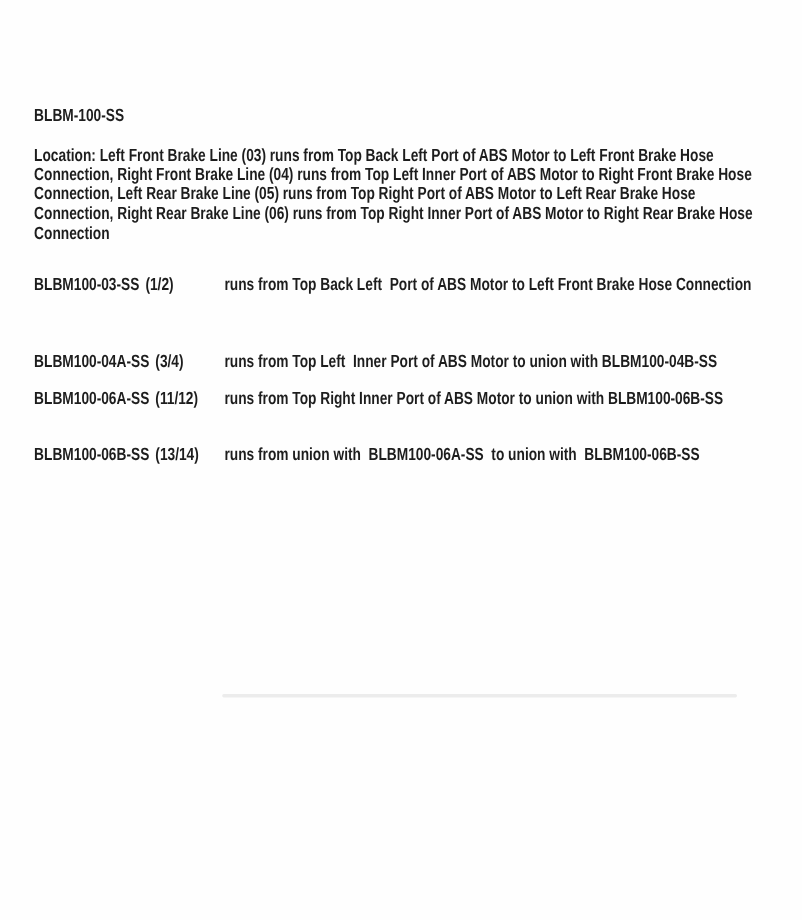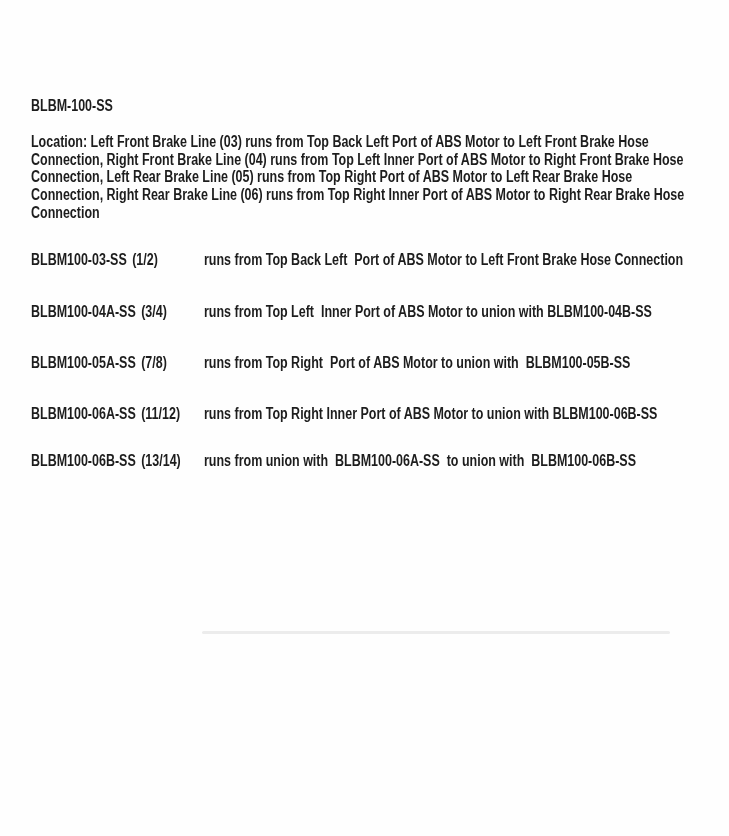--- a/index.html
+++ b/index.html
@@ -48,21 +48,21 @@
     width: 729px;
     height: 836px;
   }
   .part-row {
     position: absolute;
     left: 0;
     width: 729px;
     height: 20px;
   }
   .part-row:nth-of-type(1) { top: 251px; }
-  .part-row:nth-of-type(2) { top: 303px; }
+  .part-row:nth-of-type(2) { top: 321px; }
   .part-row:nth-of-type(3) { top: 354px; }
   .part-row:nth-of-type(4) { top: 405px; }
   .part-row:nth-of-type(5) { top: 452px; }
   .part-row:nth-of-type(6) { top: 478px; }
   .part-row:nth-of-type(7) { top: 557px; padding-left: 36px; }
   .part-row:nth-of-type(8) { top: 608px; }
   .part-label {
     position: absolute;
     left: 31px;
     top: 0;
@@ -107,24 +107,20 @@
       <div class="part-label cond"><span>BLBM100-03-SS</span><span class="qty">(1/2)</span></div>
       <div class="part-desc cond">runs from Top Back Left  Port of ABS Motor to Left Front Brake Hose Connection</div>
     </div>
 
     <div class="part-row">
       <div class="part-label cond"><span>BLBM100-04A-SS</span><span class="qty">(3/4)</span></div>
       <div class="part-desc cond">runs from Top Left  Inner Port of ABS Motor to union with BLBM100-04B-SS</div>
     </div>
 
 
-    <div class="part-row">
-      <div class="part-label cond"><span>BLBM100-05A-SS</span><span class="qty">(7/8)</span></div>
-      <div class="part-desc cond">runs from Top Right  Port of ABS Motor to union with  BLBM100-05B-SS</div>
-    </div>
 
 
     <div class="part-row">
       <div class="part-label cond"><span>BLBM100-06A-SS</span><span class="qty">(11/12)</span></div>
       <div class="part-desc cond">runs from Top Right Inner Port of ABS Motor to union with BLBM100-06B-SS</div>
     </div>
 
     <div class="part-row">
       <div class="part-label cond"><span>BLBM100-06B-SS</span><span class="qty">(13/14)</span></div>
       <div class="part-desc cond">runs from union with  BLBM100-06A-SS  to union with  BLBM100-06B-SS</div>

